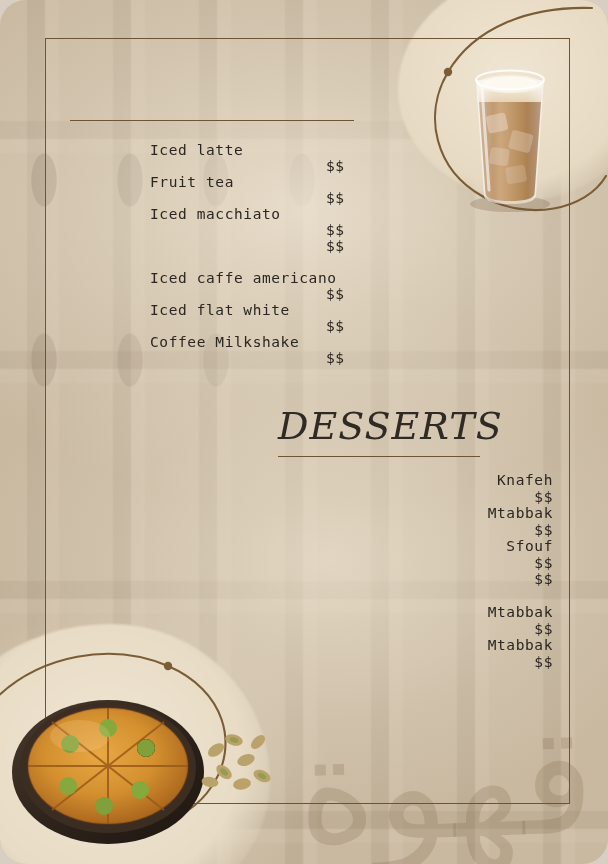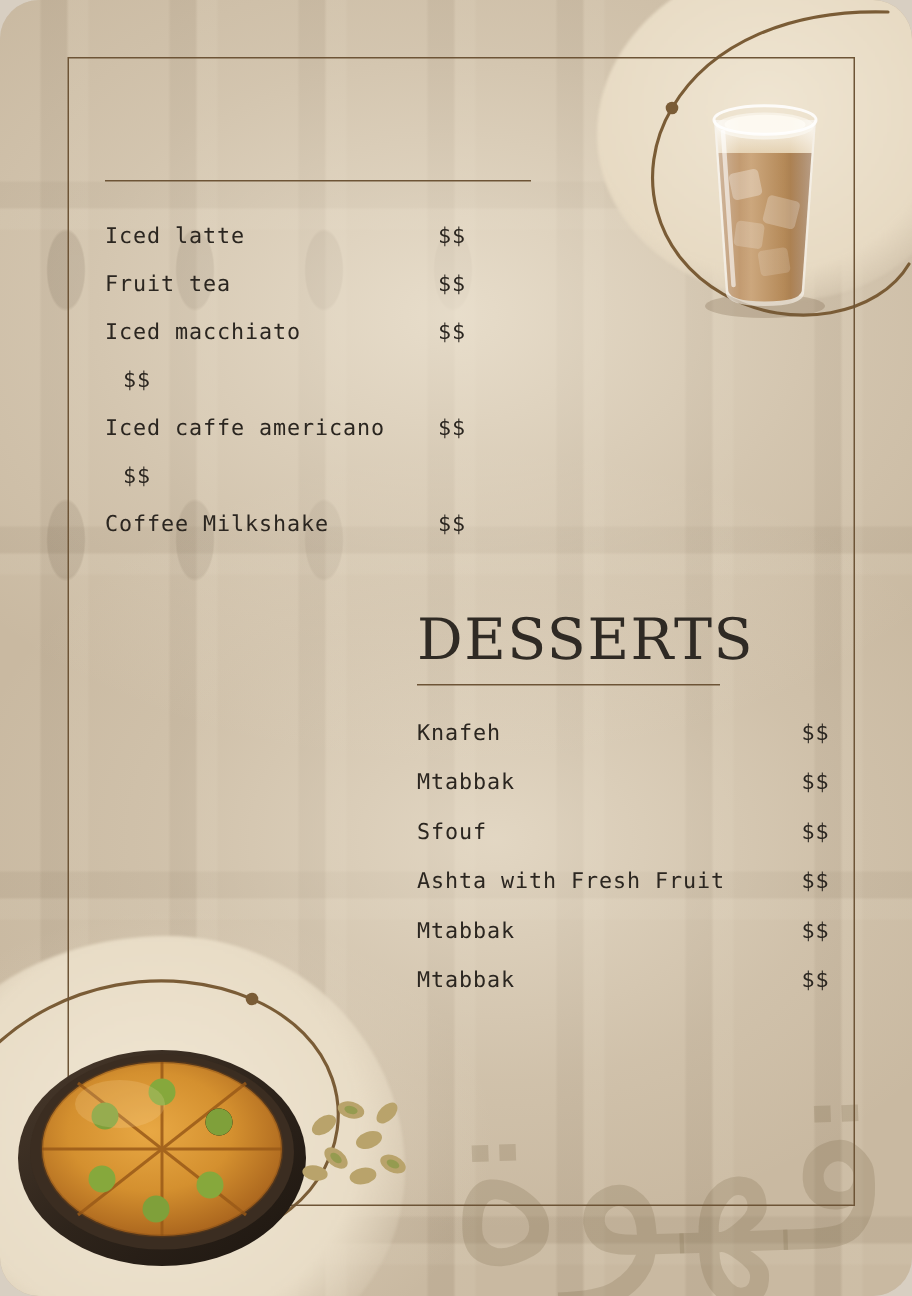--- a/index.html
+++ b/index.html
@@ -154,20 +154,21 @@
     left: 70px;
     top: 120px;
     width: 284px;
     height: 1.4px;
     background: #6d5436;
   }
   #dess-title {
     left: 278px;
     top: 404px;
     font-size: 38px;
+    font-style: italic;
   }
   #dess-rule {
     position: absolute;
     left: 278px;
     top: 456px;
     width: 202px;
     height: 1.4px;
     background: #6d5436;
   }
 
@@ -175,24 +176,25 @@
     position: absolute;
     font-family: "DejaVu Sans Mono", monospace;
     font-size: 14.5px;
     color: #2b2620;
   }
   #cold-list { left: 70px; top: 142px; width: 290px; }
   #dess-list { left: 278px; top: 472px; width: 275px; }
 
   .row {
     display: flex;
-    align-items: center;
+    align-items: flex-end;
     justify-content: space-between;
     height: 32px;
     white-space: nowrap;
+    flex-direction: column;
   }
   .row .name { letter-spacing: 0.6px; }
   .row .price { letter-spacing: 0.6px; }
   #cold-list .row .price { width: 34px; text-align: left; flex: 0 0 auto; margin-left: 12px; }
   #cold-list .row { justify-content: flex-start; }
   #cold-list .row .name { width: 210px; }
   #dess-list .row { height: 33px; }
 
   
   .glass-wrap {
@@ -263,20 +265,21 @@
         <span class="price">$$</span>
       </div>
       <div class="row">
         <span class="price">$$</span>
       </div>
       <div class="row">
         <span class="name">Iced caffe americano</span>
         <span class="price">$$</span>
       </div>
       <div class="row">
+        <span class="name">Iced flat white</span>
         <span class="price">$$</span>
       </div>
       <div class="row">
         <span class="name">Coffee Milkshake</span>
         <span class="price">$$</span>
       </div>
     </div>
 
     <div class="section-title" id="dess-title">DESSERTS</div>
     <div id="dess-rule"></div>
@@ -288,21 +291,20 @@
       </div>
       <div class="row">
         <span class="name">Mtabbak</span>
         <span class="price">$$</span>
       </div>
       <div class="row">
         <span class="name">Sfouf</span>
         <span class="price">$$</span>
       </div>
       <div class="row">
-        <span class="name">Ashta with Fresh Fruit</span>
         <span class="price">$$</span>
       </div>
       <div class="row">
         <span class="name">Mtabbak</span>
         <span class="price">$$</span>
       </div>
       <div class="row">
         <span class="name">Mtabbak</span>
         <span class="price">$$</span>
       </div>

